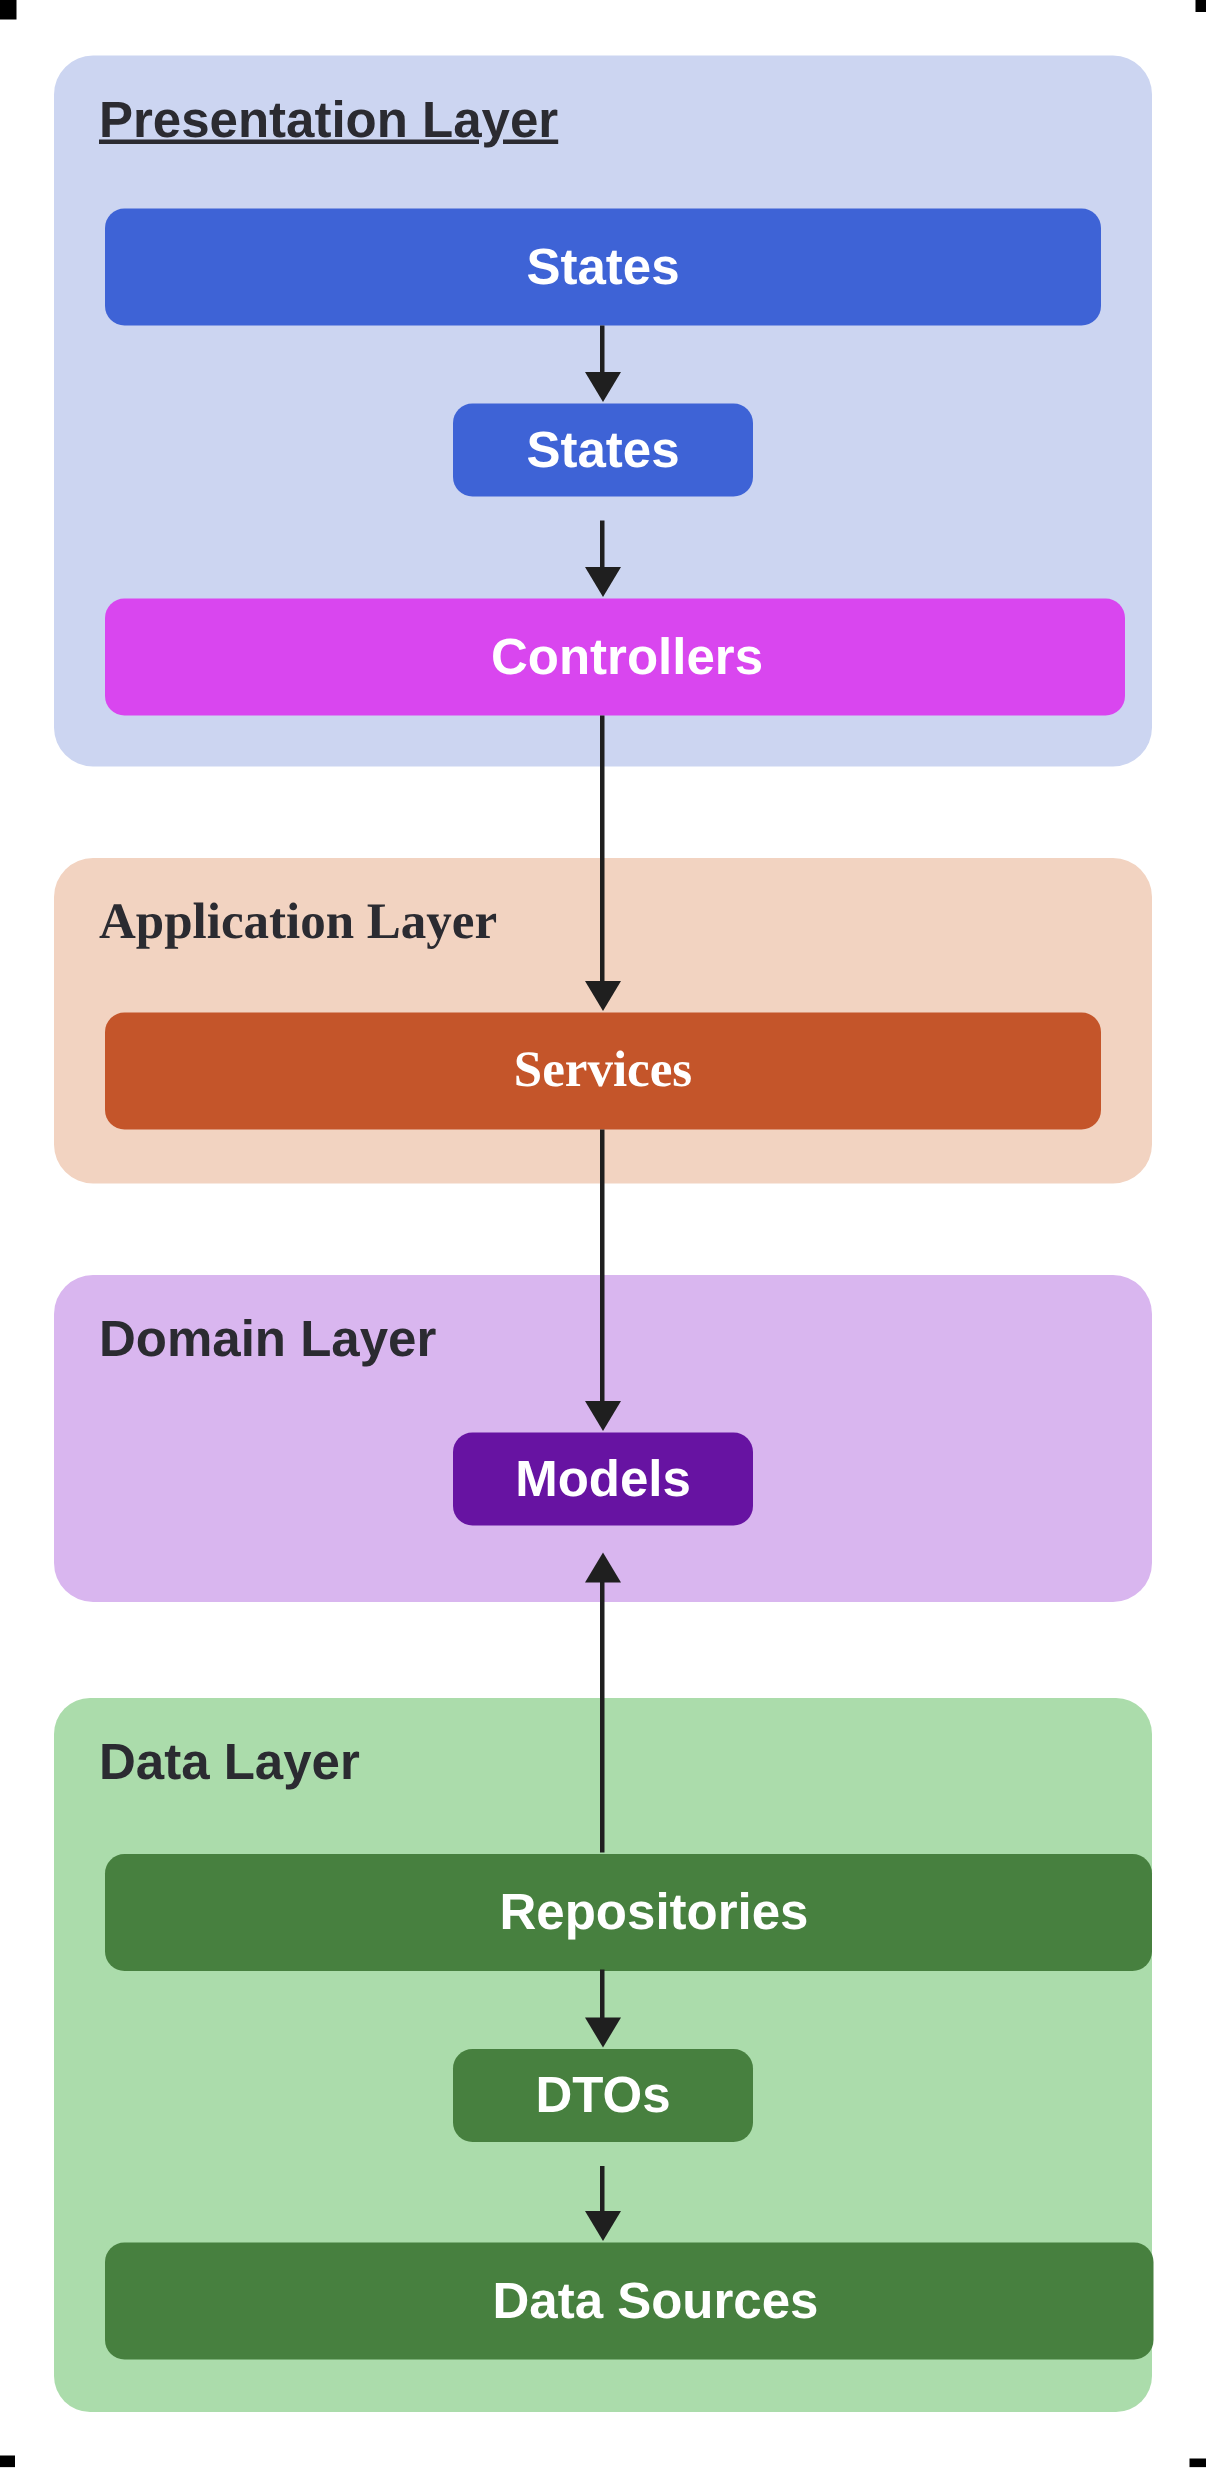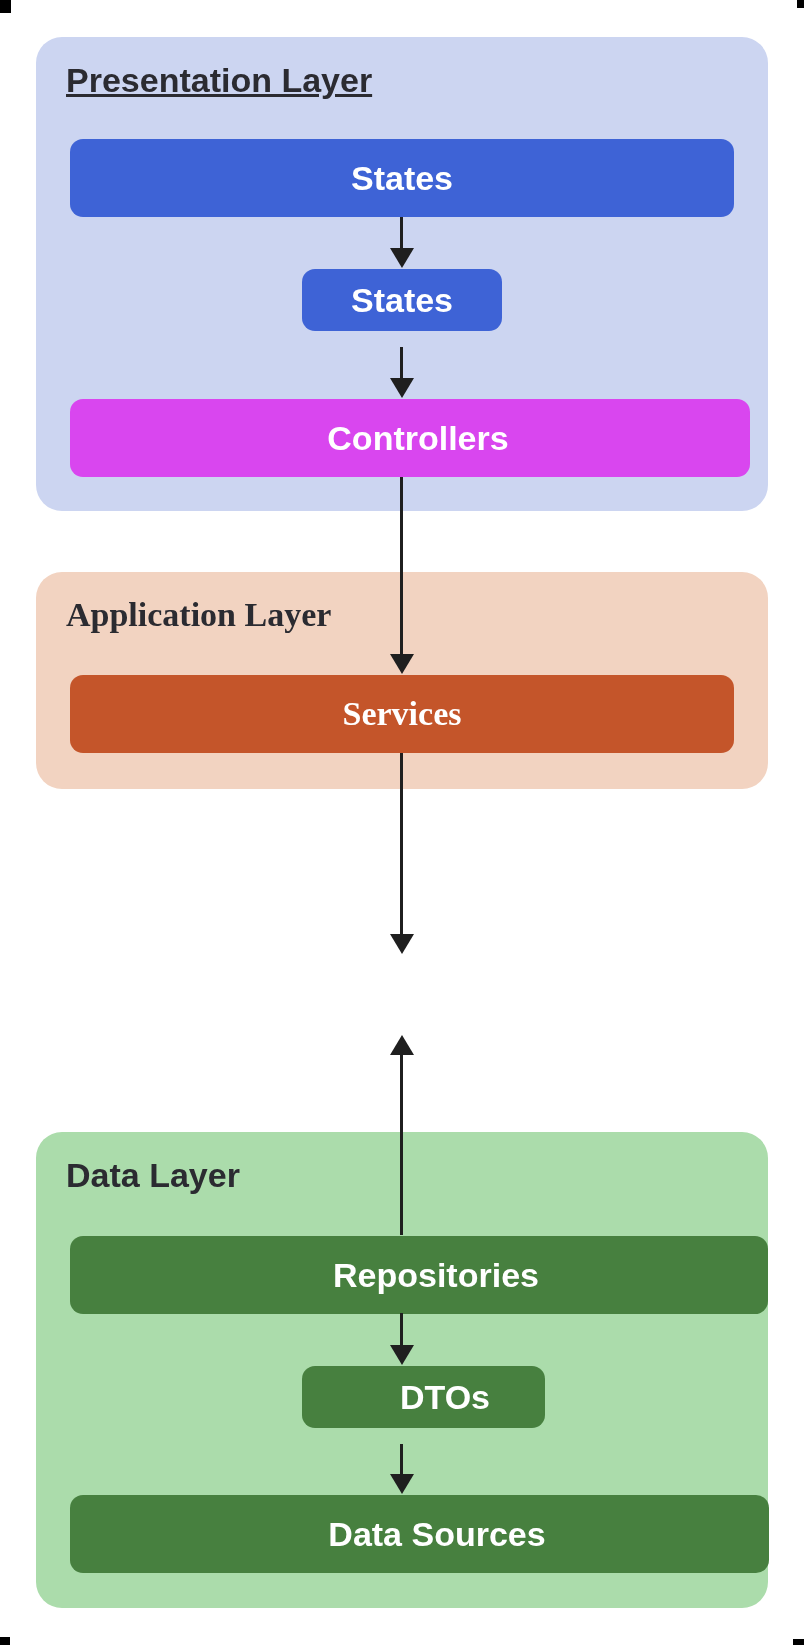--- a/index.html
+++ b/index.html
@@ -10,21 +10,21 @@
   .artifact{position:absolute;background:#000;}
   .artifact.tl{left:0;top:0;width:11px;height:13px;}
   .artifact.tr{left:797px;top:0;width:7px;height:8px;}
   .artifact.bl{left:0;top:1637px;width:10px;height:8px;}
   .artifact.br{left:793px;top:1639px;width:11px;height:6px;}
 
   .layer{position:absolute;left:36px;width:732px;border-radius:26px;}
   #layer-presentation{top:37px;height:474px;background:#ccd5f1;}
   #layer-application{top:572px;height:217px;background:#f2d3c1;}
   #layer-domain{top:850px;height:218px;background:#d9b6ef;}
-  #layer-data{top:1132px;height:476px;background:#abdcab;}
+  #layer-data{top:1132px;height:476px;background:#abdcab;border-radius:24px;}
 
   .layer-title{
     position:absolute;left:30px;top:24px;margin:0;
     font-size:34px;font-weight:700;color:#2b2b31;letter-spacing:0px;
   }
   .node{
     position:absolute;display:flex;align-items:center;justify-content:center;
     border-radius:13px;color:#ffffff;font-size:34px;font-weight:700;
   }
   .node.wide{left:34px;width:664px;height:78px;}
@@ -87,25 +87,29 @@
     <div class="node wide" id="node-widgets" style="background-color: rgb(62, 99, 214);">States</div>
     <div class="node small" id="node-states" style="background-color: rgb(62, 99, 214);">States</div>
     <div class="node wide" id="node-controllers" style="background-color: #d946ef; padding-left: 16px;">Controllers</div>
   </section>
 
   <section class="layer" id="layer-application" style="background-color: rgb(242, 211, 193); font-family: Liberation Serif, serif;">
     <h2 class="layer-title" style="color: rgb(43, 43, 49);">Application Layer</h2>
     <div class="node wide" id="node-services" style="background-color: rgb(196, 85, 42);">Services</div>
   </section>
 
+  <section class="layer" id="layer-domain" style="background-color: rgb(217, 182, 239);">
+    <h2 class="layer-title" style="color: rgb(43, 43, 49);">Domain Layer</h2>
+    <div class="node small" id="node-models" style="background-color: rgb(103, 19, 162);">Models</div>
+  </section>
 
   <section class="layer" id="layer-data" style="background-color: rgb(171, 220, 171);">
     <h2 class="layer-title" style="color: rgb(43, 43, 49);">Data Layer</h2>
     <div class="node wide" id="node-repositories" style="background-color: rgb(71, 128, 63);">Repositories</div>
-    <div class="node small" id="node-dtos" style="background-color: rgb(71, 128, 63); padding-left: 43px;">DTOs</div>
+    <div class="node small" id="node-dtos" style="background-color: rgb(71, 128, 63);">DTOs</div>
     <div class="node wide" id="node-datasources" style="background-color: rgb(71, 128, 63);">Data Sources</div>
   </section>
 
   <div class="arrow down" id="arrow-1">
     <i class="shaft"></i>
     <i class="head"></i>
   </div>
   <div class="arrow down" id="arrow-2">
     <i class="shaft"></i>
     <i class="head"></i>

